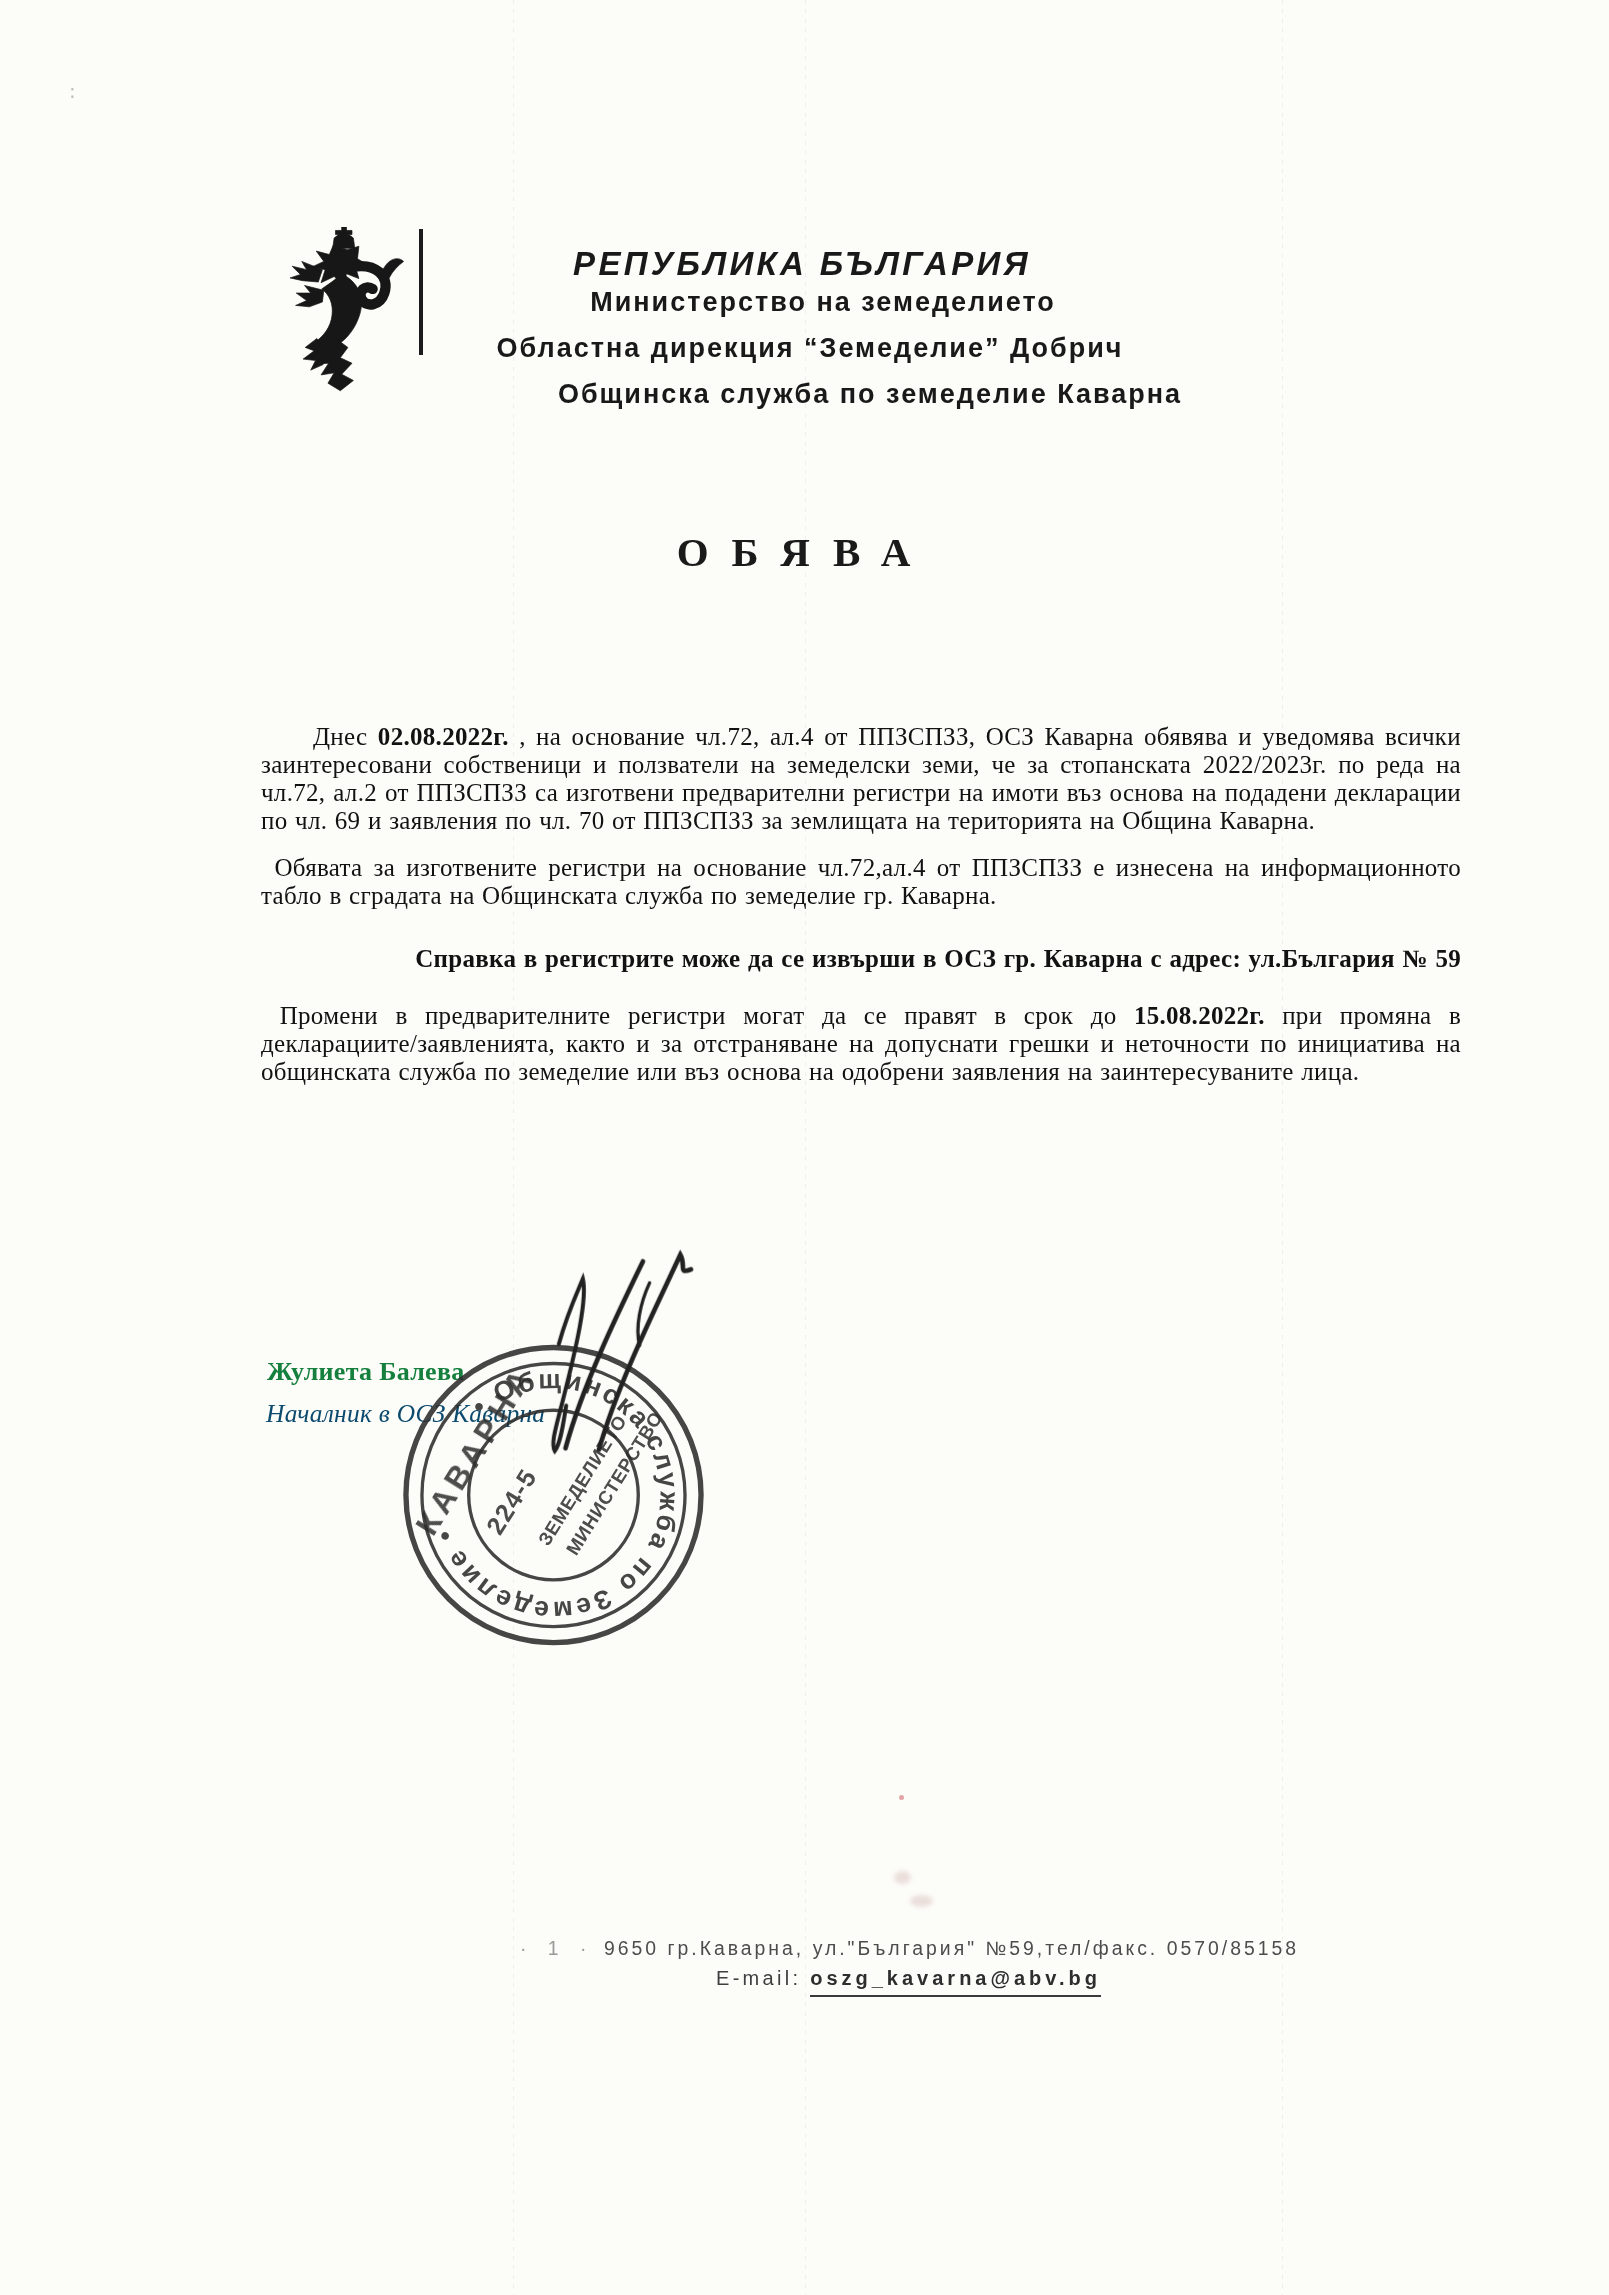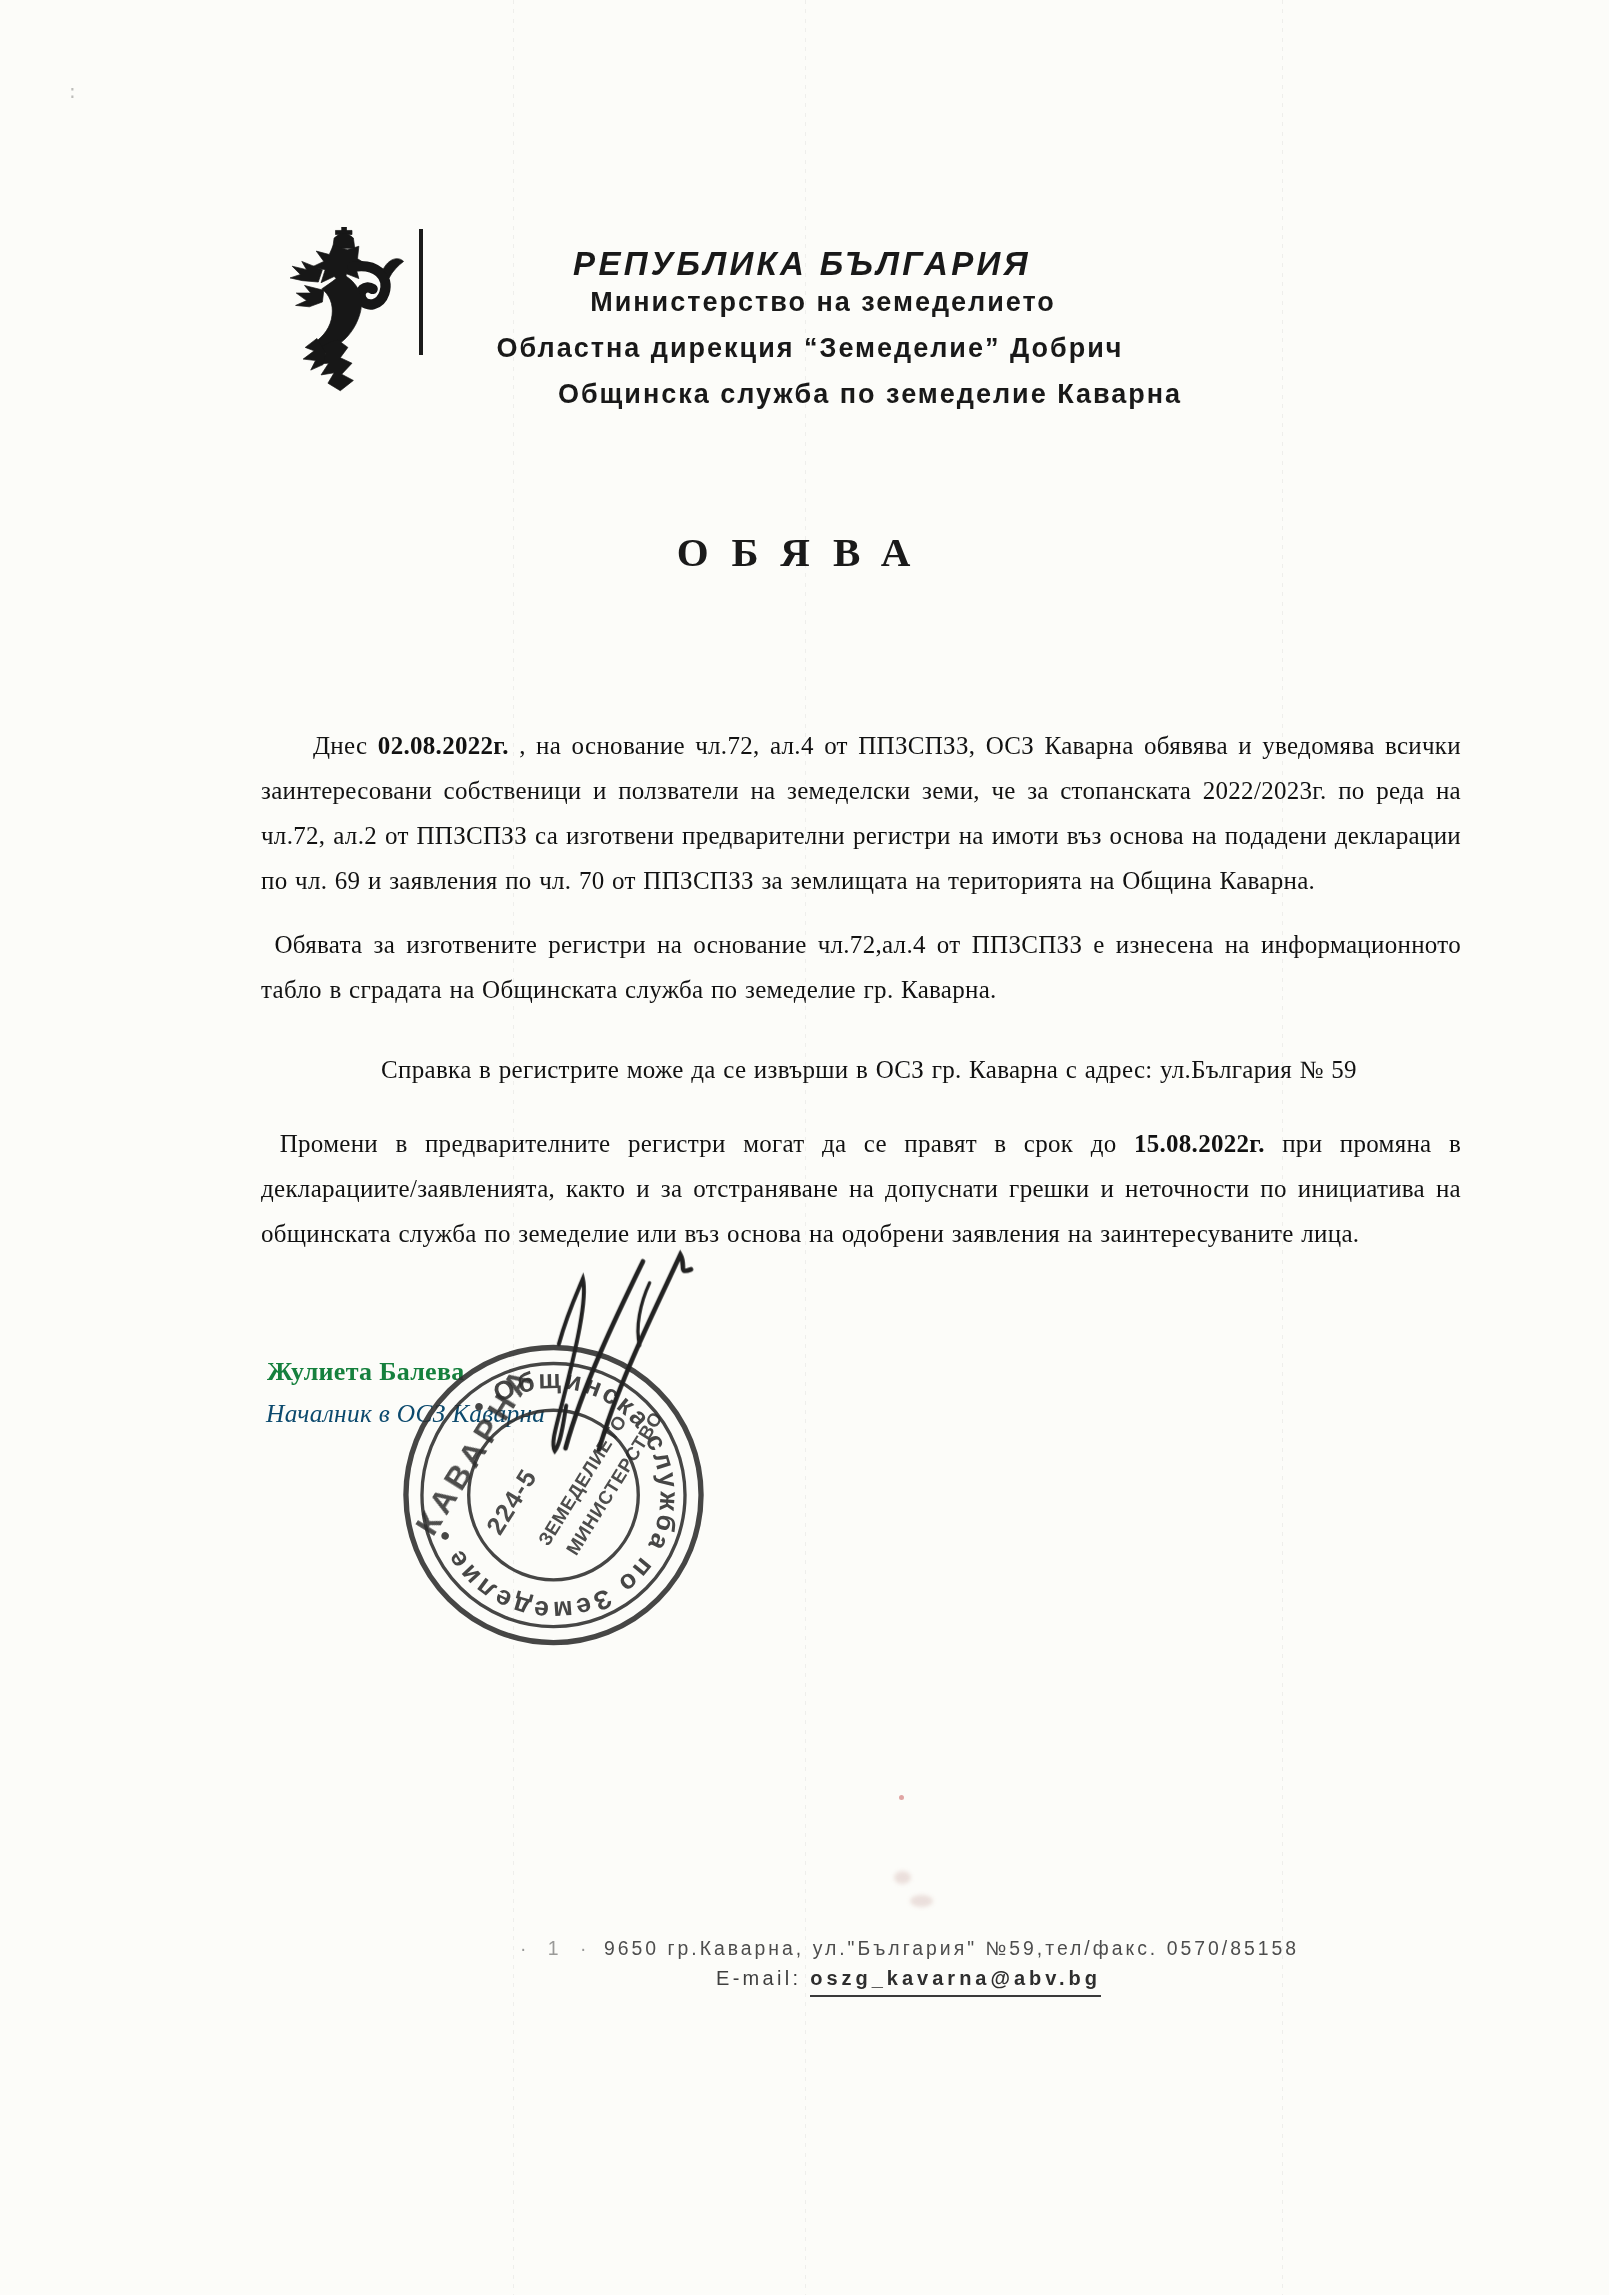--- a/index.html
+++ b/index.html
@@ -39,27 +39,27 @@
   .h4{top:379px;left:870px;font-size:27px;letter-spacing:2px;}
   
   .doc-title{
     position:absolute;top:528px;left:805px;transform:translateX(-50%);
     font-size:41px;font-weight:bold;letter-spacing:23px;color:#1a1a1a;
     white-space:nowrap;
   }
   
   .body-text{
     position:absolute;left:261px;top:723px;width:1200px;
-    font-size:25px;line-height:45px;text-align:justify;
+    font-size:25px;line-height:28px;text-align:justify;
     letter-spacing:0.3px;word-spacing:1px;color:#121212;
   }
   .body-text p{margin:0;}
   .p1{text-indent:52px;margin-bottom:18.7px !important;}
   .p2{text-indent:13.4px;margin-bottom:35px !important;}
-  .p3{text-indent:16px;margin-bottom:29px !important;text-align:center;}
+  .p3{text-indent:16px;margin-bottom:29px !important;text-align:right;font-weight:bold;}
   .p4{text-indent:18.7px;}
   .b{font-weight:bold;}
   
   .sig-name{
     position:absolute;left:267px;top:1357px;
     font-size:26px;font-weight:bold;color:#15803d;letter-spacing:0.3px;
   }
   .sig-pos{
     position:absolute;left:266px;top:1399px;
     font-size:25.4px;font-style:italic;color:#0c4a6e;letter-spacing:0.3px;

